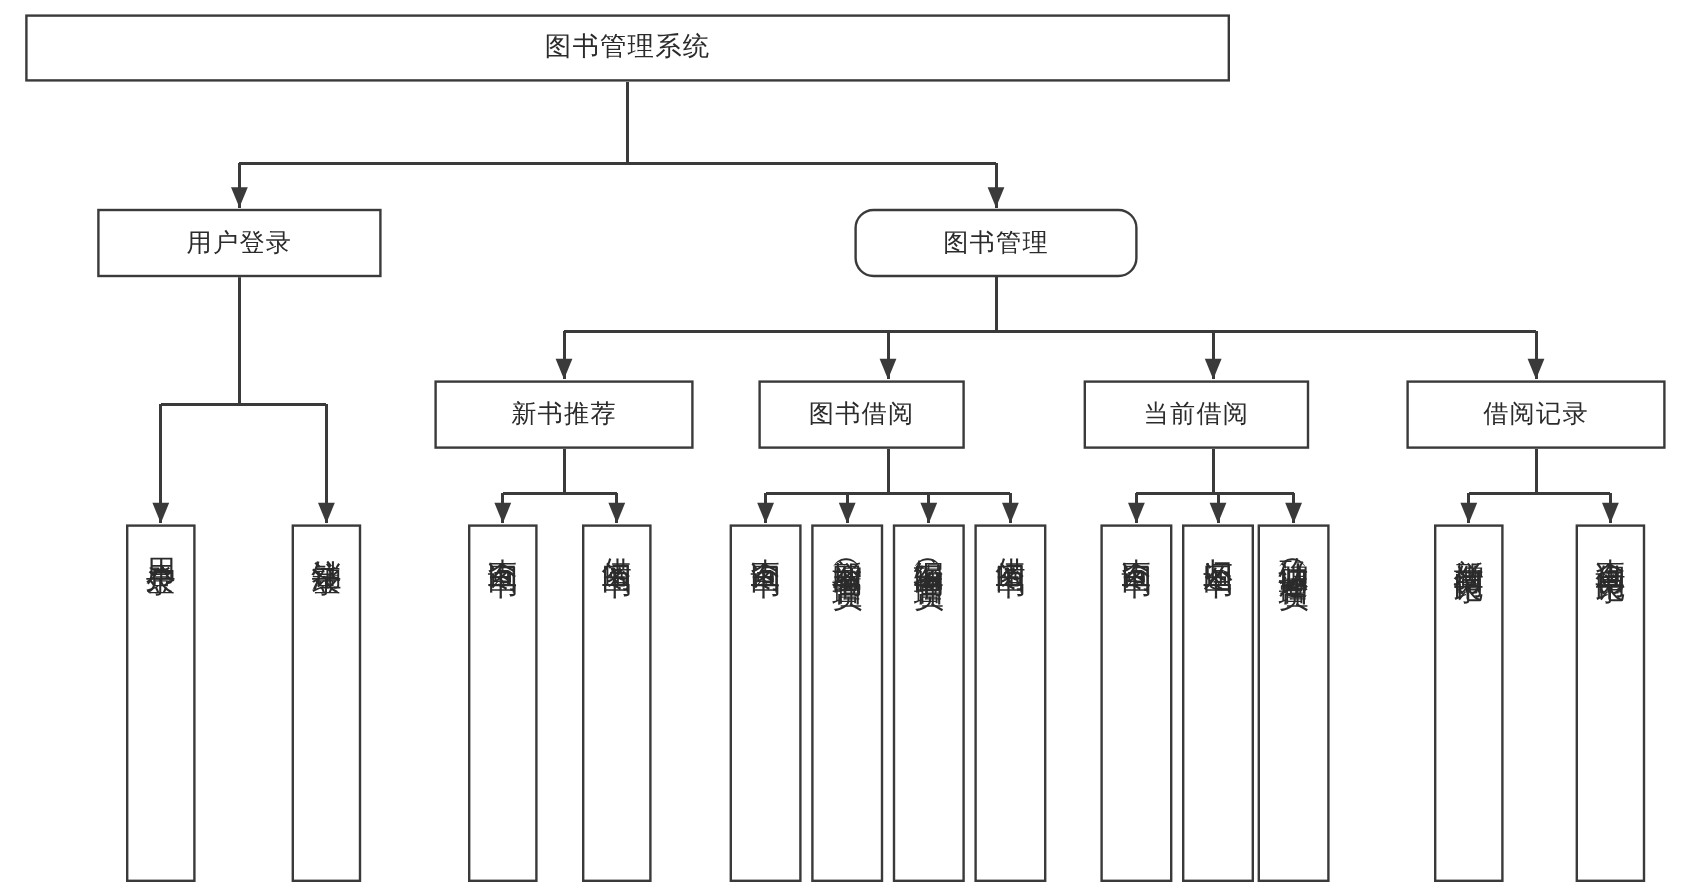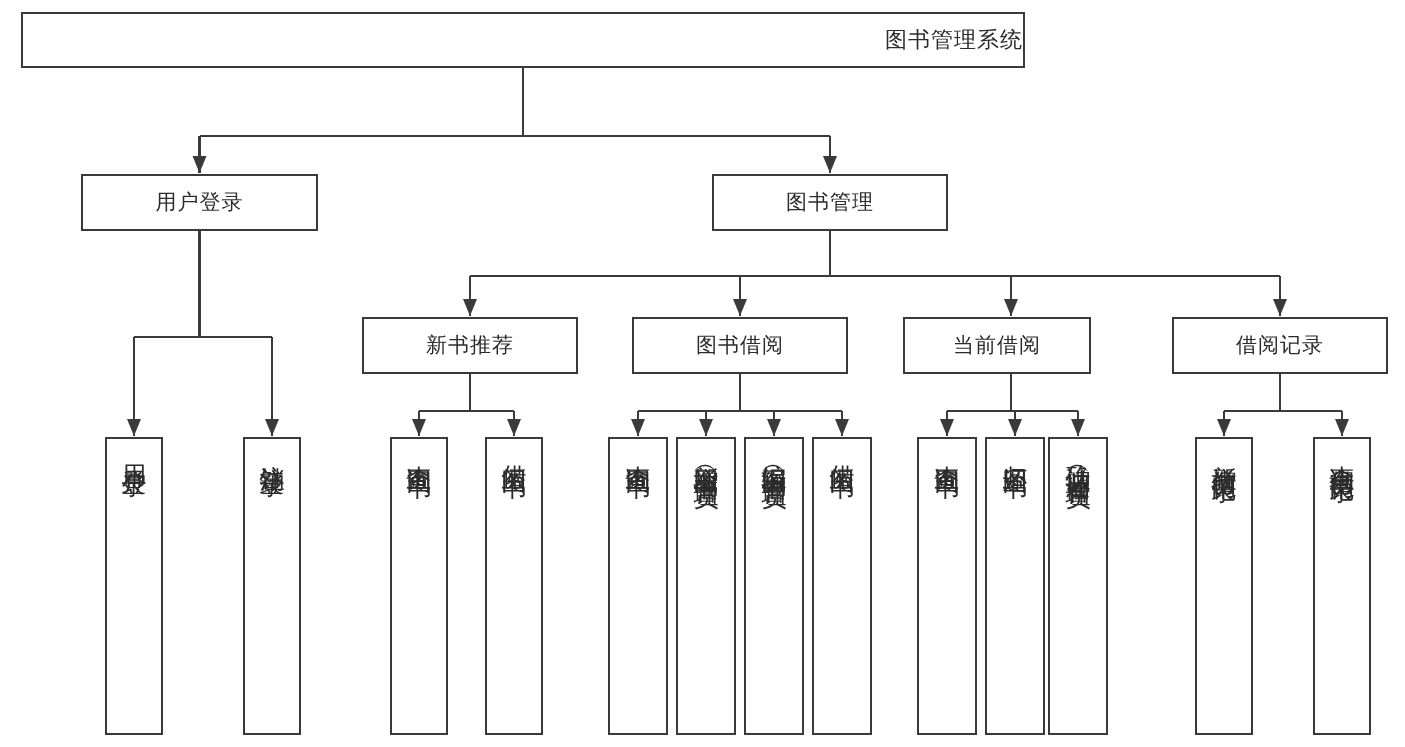--- a/index.html
+++ b/index.html
@@ -111,33 +111,33 @@
       <line x1="1078" y1="411" x2="1078" y2="436" stroke="#3a3a3a" stroke-width="2.5" shape-rendering="crispEdges"></line>
       <path d="M 1071 419 L 1085 419 L 1078 436 Z" fill="#3a3a3a"></path>
       <line x1="1280" y1="374" x2="1280" y2="411" stroke="#3a3a3a" stroke-width="2.5" shape-rendering="crispEdges"></line>
       <line x1="1224" y1="411" x2="1342" y2="411" stroke="#3a3a3a" stroke-width="2.5" shape-rendering="crispEdges"></line>
       <line x1="1224" y1="411" x2="1224" y2="436" stroke="#3a3a3a" stroke-width="2.5" shape-rendering="crispEdges"></line>
       <path d="M 1217 419 L 1231 419 L 1224 436 Z" fill="#3a3a3a"></path>
       <line x1="1342" y1="411" x2="1342" y2="436" stroke="#3a3a3a" stroke-width="2.5" shape-rendering="crispEdges"></line>
       <path d="M 1335 419 L 1349 419 L 1342 436 Z" fill="#3a3a3a"></path>
     </svg>
   <div id="nodes">
-      <div class="node h-node root" style="left: 21px; top: 12px; width: 1004px; height: 56px; justify-content: flex-end;">
+      <div class="node h-node root" style="left: 21px; top: 12px; width: 1004px; height: 56px;">
         <span class="lbl">图书管理系统</span>
       </div>
       <div class="node h-node" style="left: 81px; top: 174px; width: 237px; height: 57px;">
         <span class="lbl">用户登录</span>
       </div>
-      <div class="node h-node" style="left: 712px; top: 174px; width: 236px; height: 57px;">
+      <div class="node h-node" style="left: 712px; top: 174px; width: 236px; height: 57px; border-radius: 16px;">
         <span class="lbl">图书管理</span>
       </div>
       <div class="node h-node" style="left: 362px; top: 317px; width: 216px; height: 57px;">
         <span class="lbl">新书推荐</span>
       </div>
-      <div class="node h-node" style="left: 632px; top: 317px; width: 216px; height: 57px;">
+      <div class="node h-node" style="left: 632px; top: 317px; width: 172px; height: 57px;">
         <span class="lbl">图书借阅</span>
       </div>
       <div class="node h-node" style="left: 903px; top: 317px; width: 188px; height: 57px;">
         <span class="lbl">当前借阅</span>
       </div>
       <div class="node h-node" style="left: 1172px; top: 317px; width: 216px; height: 57px; align-items: center;">
         <span class="lbl">借阅记录</span>
       </div>
       <div class="node v-node" style="left: 105px; top: 437px; width: 58px; height: 298px;">
         <span class="lbl">用户登录</span>

